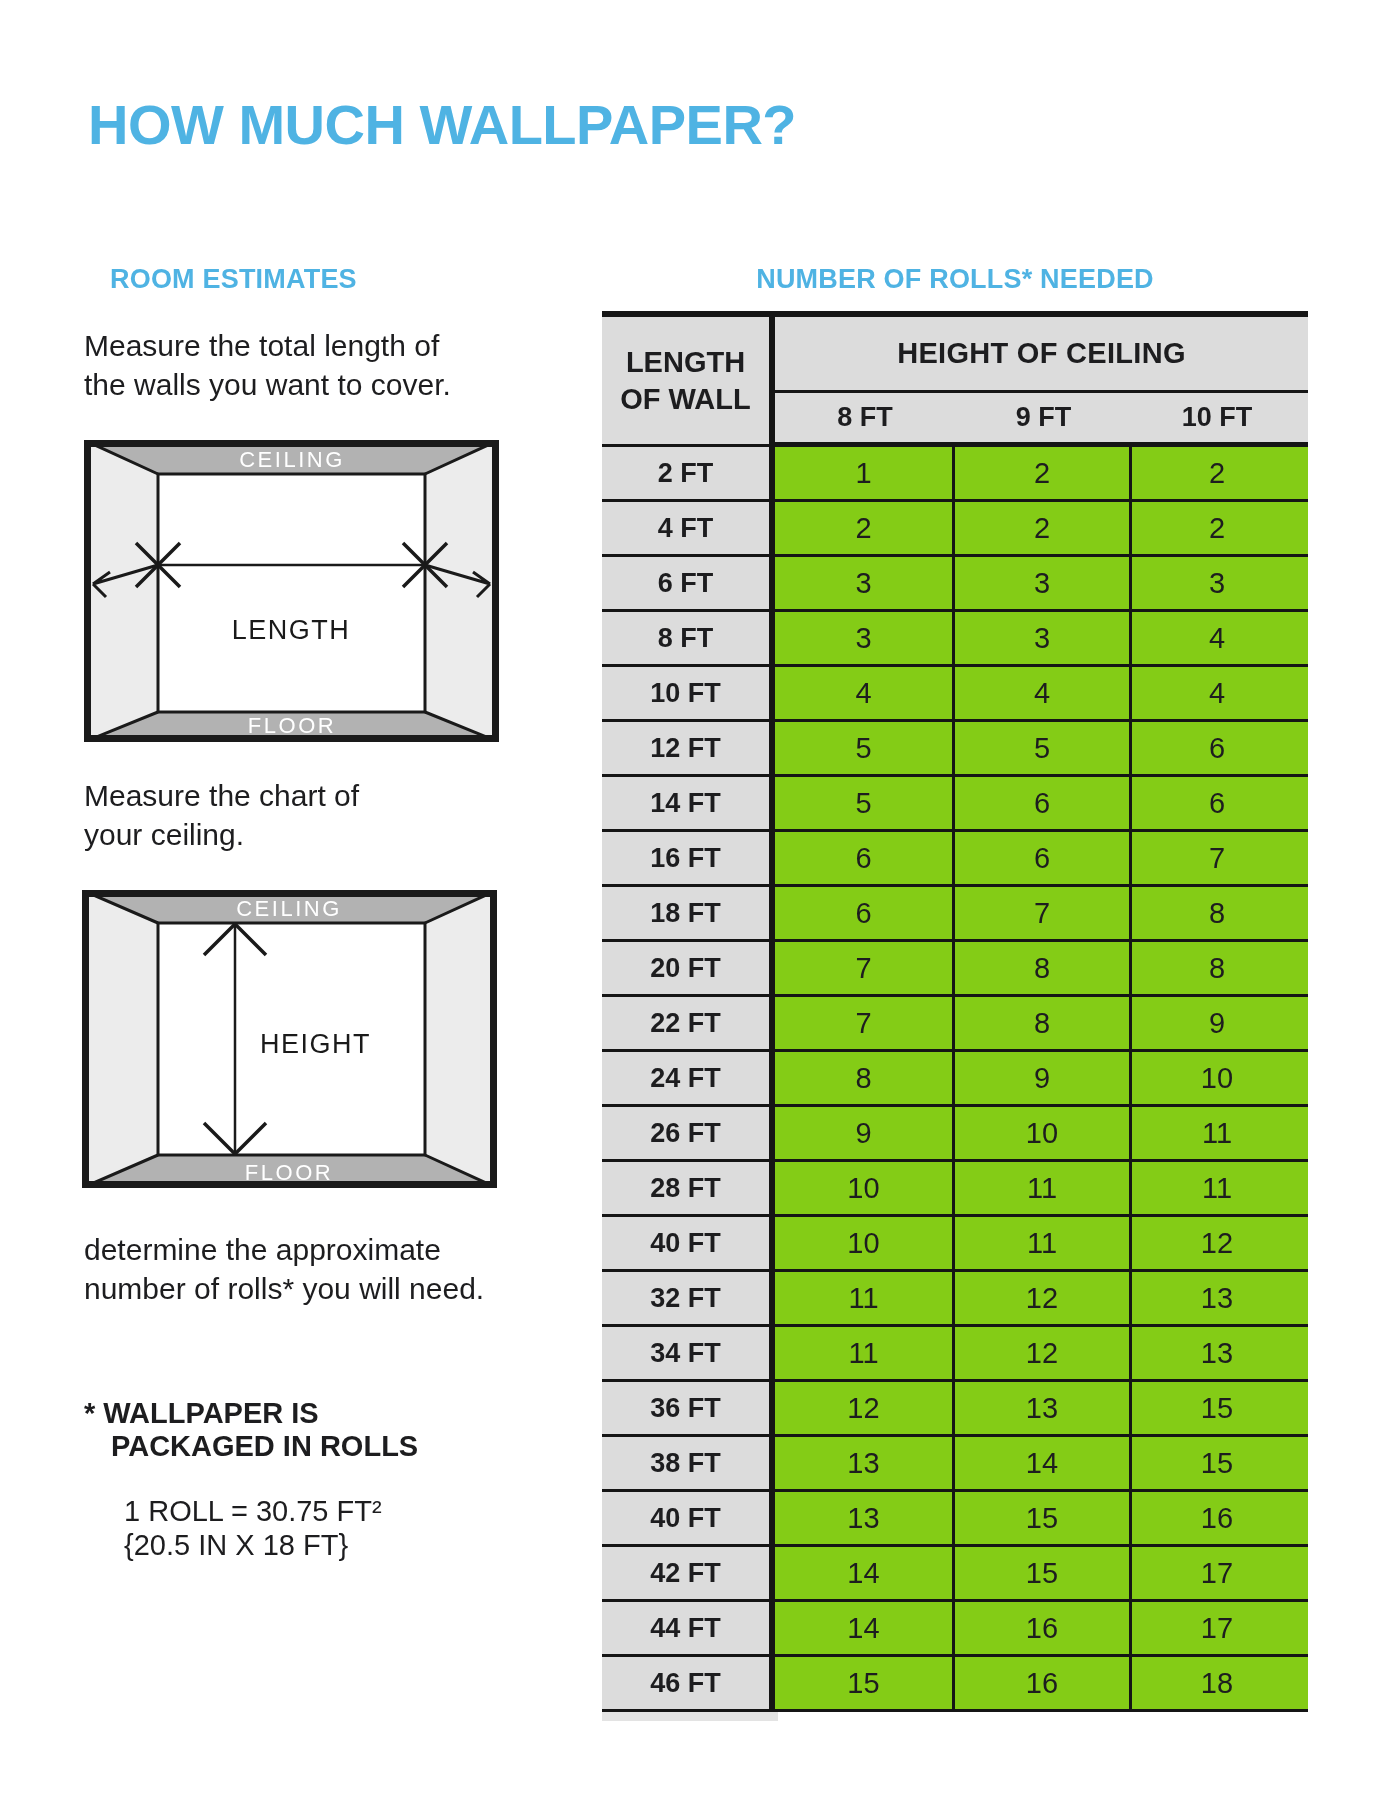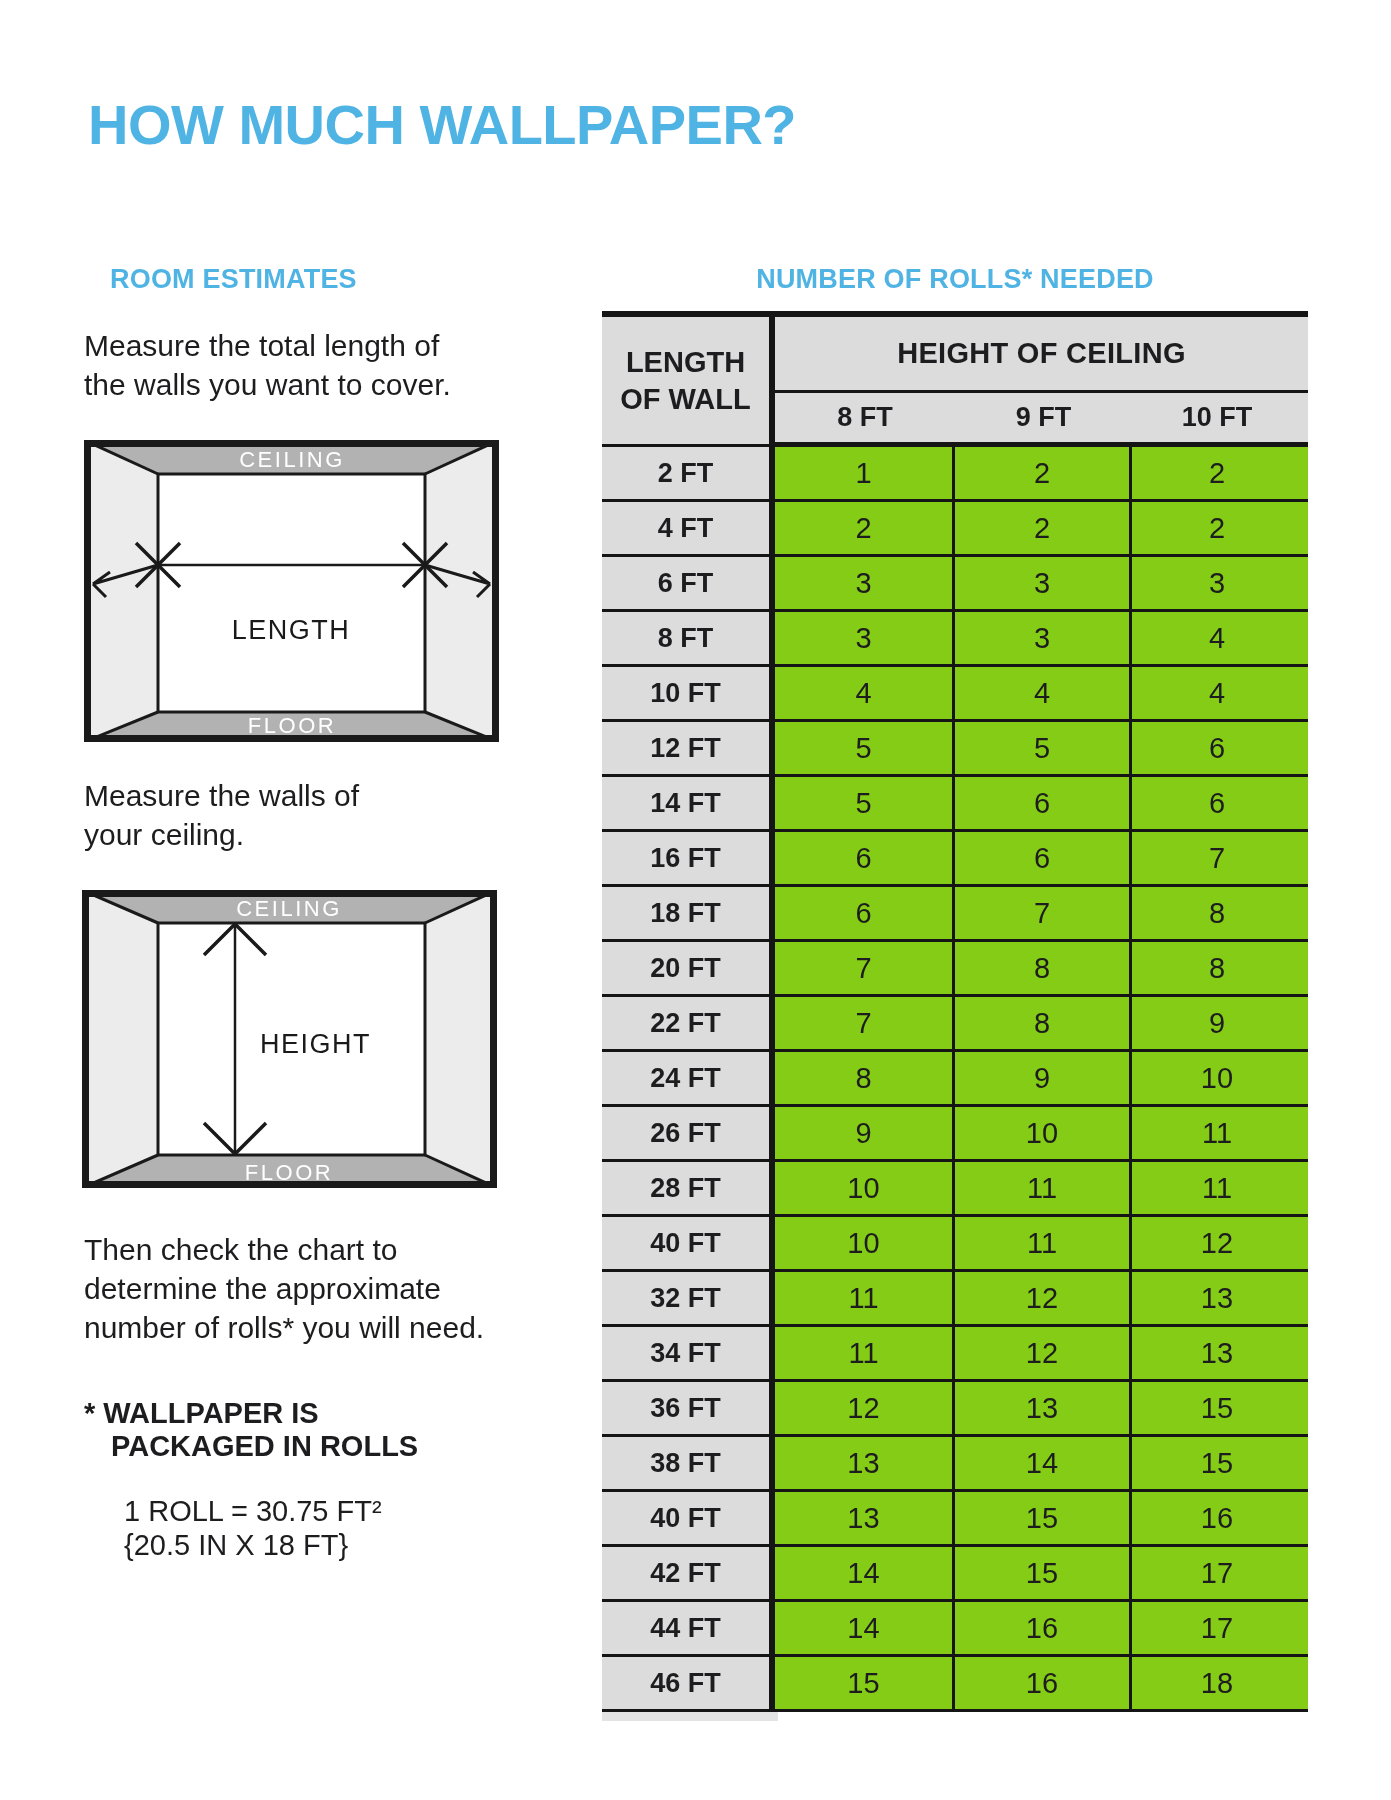--- a/index.html
+++ b/index.html
@@ -91,21 +91,21 @@
     <path d="M52,103 L96,147 M96,103 L52,147" stroke-width="3.5"></path>
     <path d="M319,103 L363,147 M363,103 L319,147" stroke-width="3.5"></path>
     <path d="M74,125 L9,144 M9,144 L26,132 M9,144 L22,157" stroke-width="3"></path>
     <path d="M341,125 L406,144 M406,144 L389,132 M406,144 L393,157" stroke-width="3"></path>
   </g>
   <text class="measlabel" x="207" y="199" text-anchor="middle">LENGTH</text>
   <rect x="3.5" y="3.5" width="408" height="295" fill="none" stroke="#1a1a1a" stroke-width="7"></rect>
 </svg>
 
 <div class="abs para" style="left:84px;top:776px;">
-  <div>Measure the walls of</div>
+  <div>Measure the chart of</div>
   <div>your ceiling.</div>
 </div>
 
 <svg class="abs" style="left:82px;top:890px;" width="415" height="298" viewBox="0 0 415 298">
   <rect x="0" y="0" width="415" height="298" fill="#ffffff"></rect>
   <polygon points="0,0 415,0 343,33 76,33" fill="#b2b2b2"></polygon>
   <polygon points="0,298 415,298 343,265 76,265" fill="#b2b2b2"></polygon>
   <polygon points="0,0 76,33 76,265 0,298" fill="#ececec"></polygon>
   <polygon points="415,0 343,33 343,265 415,298" fill="#ececec"></polygon>
   <rect x="76" y="33" width="267" height="232" fill="#ffffff" stroke="#1a1a1a" stroke-width="3"></rect>
@@ -115,21 +115,20 @@
   <g stroke="#1a1a1a" fill="none">
     <path d="M153,36 L153,262" stroke-width="2.5"></path>
     <path d="M153,34 L122,65 M153,34 L184,65" stroke-width="3.5"></path>
     <path d="M153,264 L122,233 M153,264 L184,233" stroke-width="3.5"></path>
   </g>
   <text class="measlabel" x="178" y="163">HEIGHT</text>
   <rect x="3.5" y="3.5" width="408" height="291" fill="none" stroke="#1a1a1a" stroke-width="7"></rect>
 </svg>
 
 <div class="abs para" style="left:84px;top:1230px;">
-  <div>Then check the chart to</div>
   <div>determine the approximate</div>
   <div>number of rolls* you will need.</div>
 </div>
 
 <div class="abs note" style="left:84px;top:1397px;">
   <div>* WALLPAPER IS</div>
   <div class="indent">PACKAGED IN ROLLS</div>
 </div>
 
 <div class="abs rollinfo" style="left:84px;top:1494px;">

